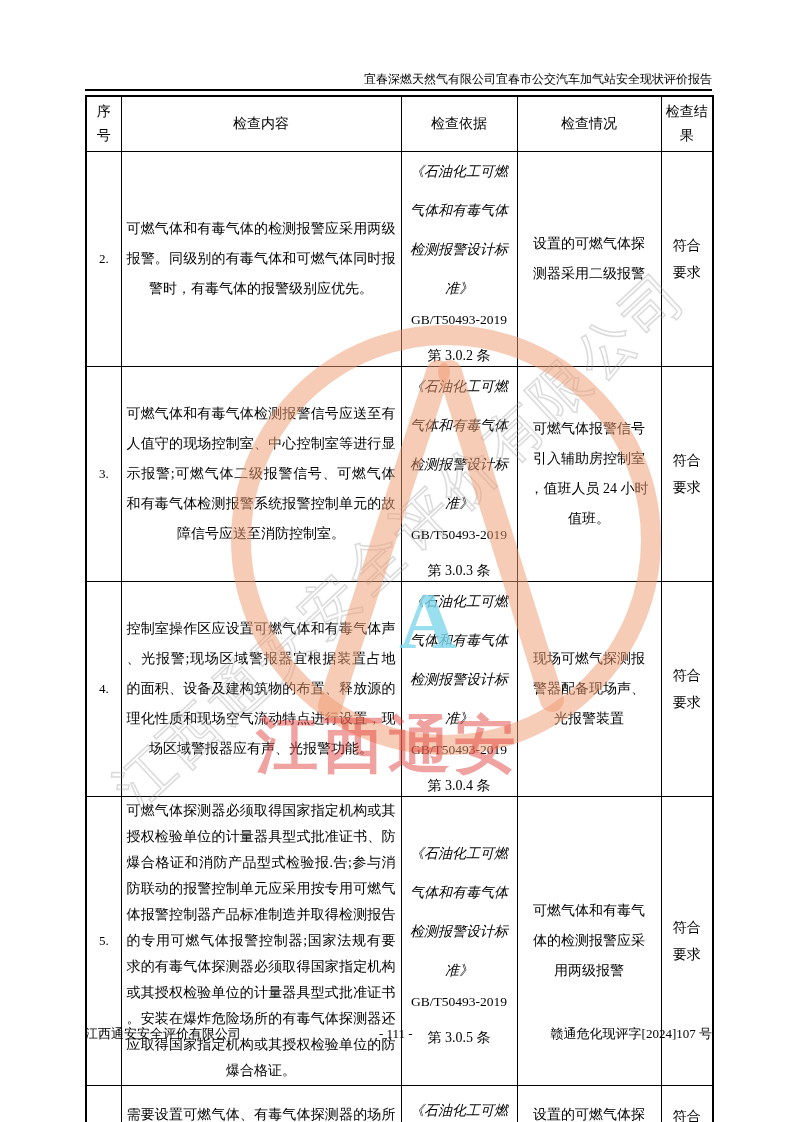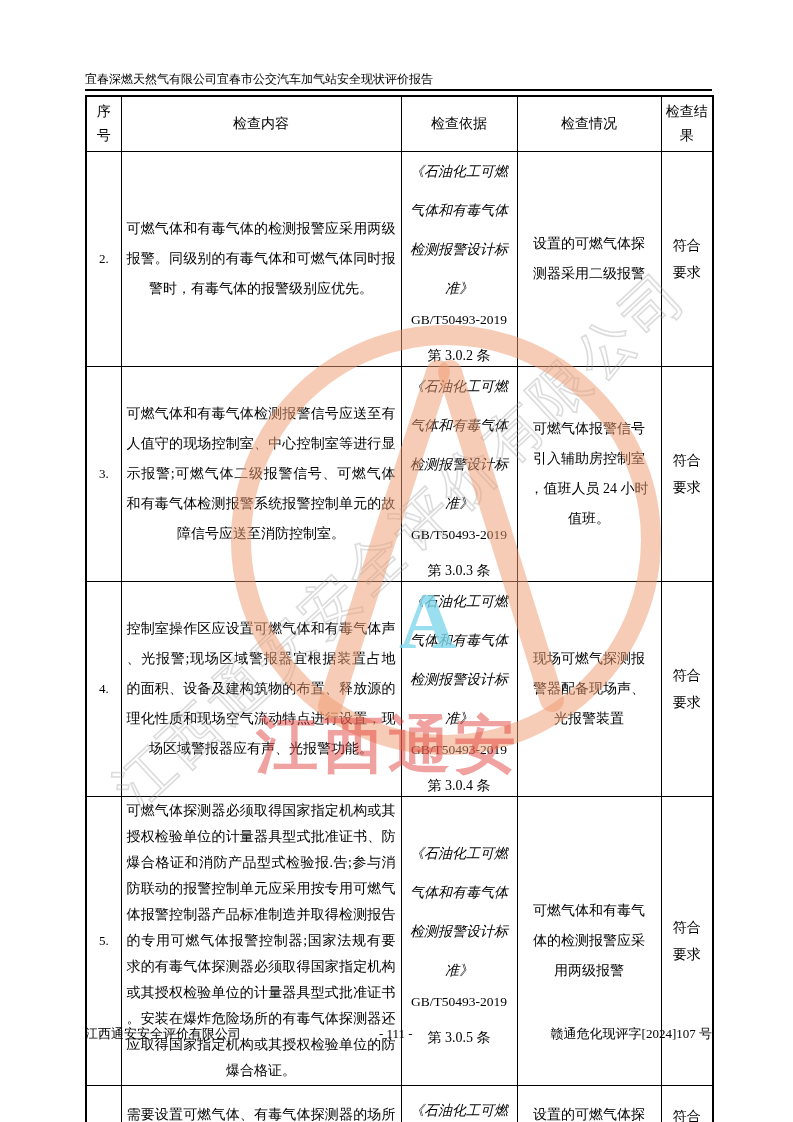--- a/index.html
+++ b/index.html
@@ -8,21 +8,21 @@
     position:relative;
     width:793px; height:1122px;
     margin:0 auto;
     background:#ffffff;
     font-family:"Liberation Serif", serif;
     color:#000;
     overflow:hidden;
   }
   .doc-title {
     position:absolute; top:71px; left:85px; width:627px;
-    text-align:left; font-size:12px; line-height:16px;
+    text-align:right; font-size:12px; line-height:16px;
     letter-spacing:0px; white-space:nowrap;
   }
   .header-rule {
     position:absolute; top:89px; left:85px; width:627px; height:2px;
     background:#000;
   }
   table.inspection {
     position:absolute; top:95px; left:85px; width:627px;
     border-collapse:collapse; table-layout:fixed;
     border:2px solid #000;

